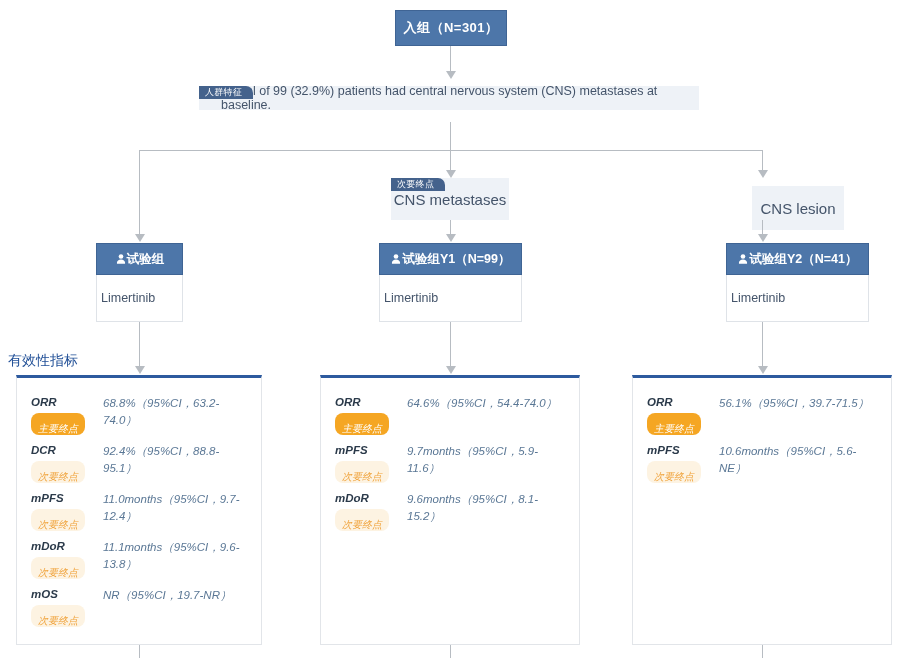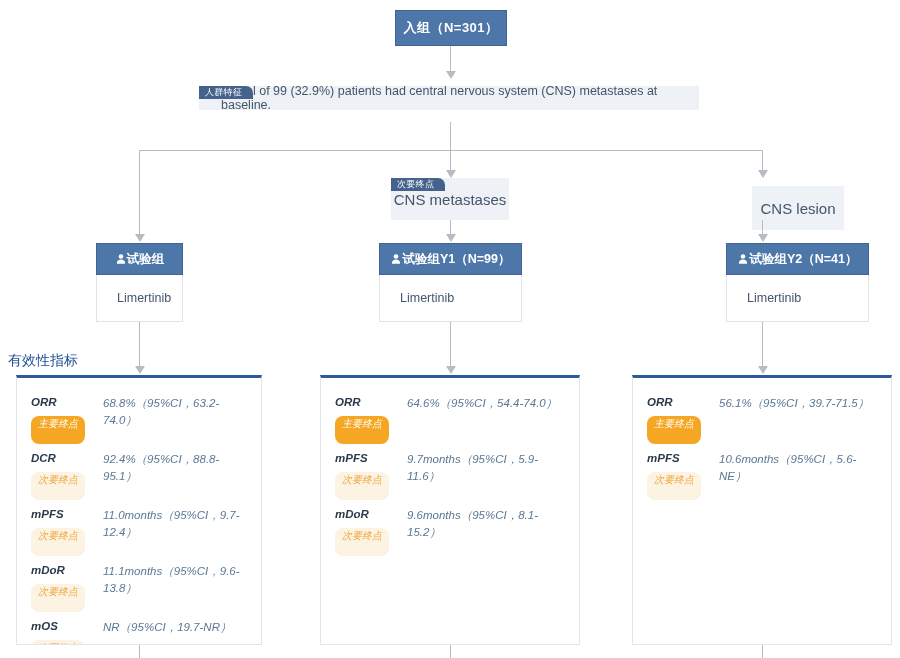--- a/index.html
+++ b/index.html
@@ -107,21 +107,21 @@
     font-weight: bold;
   }
   .arm-header svg { display: block; }
   .arm-body {
     background: #ffffff;
     border: 1px solid #dfe3e8;
     border-top: none;
     height: 47px;
     display: flex;
     align-items: center;
-    padding-left: 20px;
+    padding-left: 4px;
     font-size: 12.5px;
     color: #44546a;
   }
 
   
   .efficacy-label {
     position: absolute;
     font-size: 14px;
     font-weight: normal;
     color: #1f4e96;
@@ -150,22 +150,22 @@
     font-size: 11.5px;
     font-weight: bold;
     color: #2b3a4a;
     line-height: 16px;
     margin-bottom: 3px;
   }
   .badge {
     display: inline-block;
     font-size: 10px;
     line-height: 15px;
-    height: 28px;
-    padding: 0 7px;
+    height: 22px;
+    padding: 8px 7px;
     border-radius: 8px;
     white-space: nowrap;
   }
   .badge-primary {
     background: #f5a623;
     color: #ffffff;
   }
   .badge-secondary {
     background: #fdf3e2;
     color: #f0a33c;

